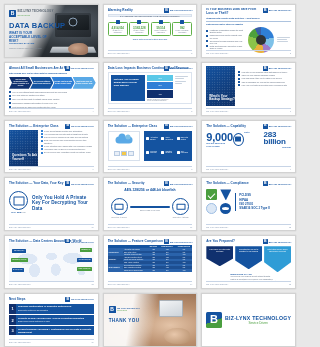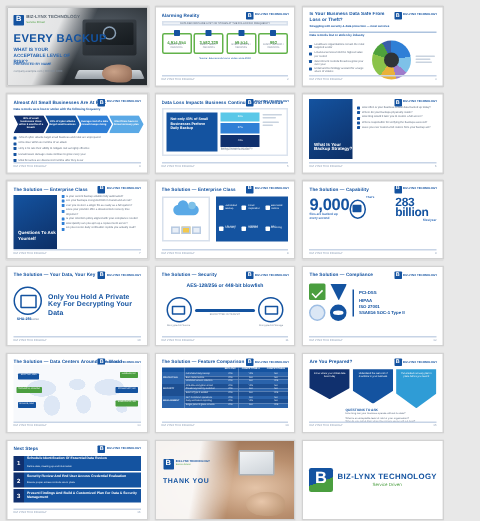--- a/index.html
+++ b/index.html
@@ -298,21 +298,21 @@
             <div class="ring"></div>
           </div>
         </div>
       <div class="base"></div>
       <div class="hand"></div>
     </div>
     <div class="tlogo">
       <div class="logo-b">B</div>
       <div class="logo-txt">BIZ-LYNX TECHNOLOGY<em>Service Driven</em></div>
     </div>
-    <h1>EVERY BACKUP</h1>
+    <h1>DATA BACKUP</h1>
     <div class="sub">WHAT IS YOUR ACCEPTABLE LEVEL OF RISK?</div>
     <div class="pres">PRESENTED BY NAME</div>
     <div class="meta">company.example.com  |  000-000-0000</div>
   </div>
 
   <div class="slide">
     <div class="inner">
       <div class="logo-mark">
         <div class="logo-b">B</div>
         <div class="logo-txt">BIZ-LYNX TECHNOLOGY</div>

